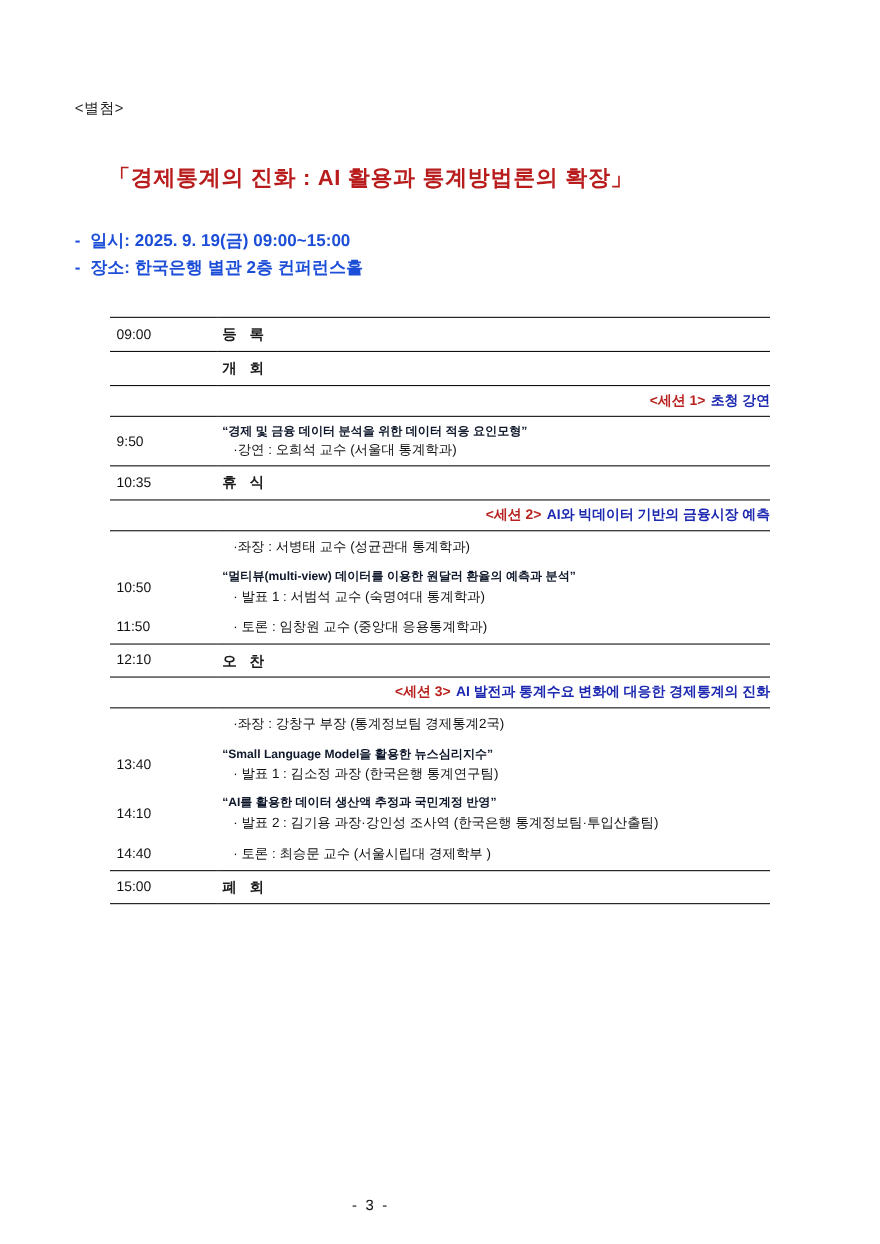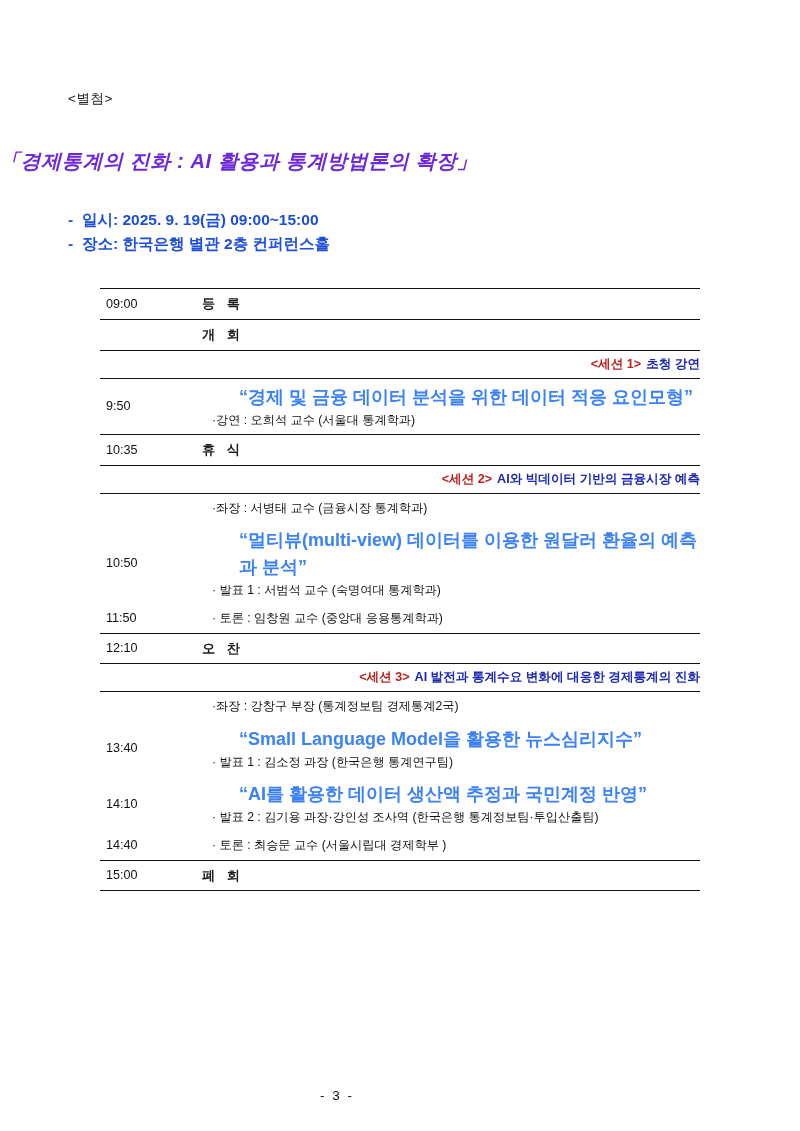--- a/index.html
+++ b/index.html
@@ -28,25 +28,25 @@
     top: 90px;
     font-size: 13.5px;
     letter-spacing: 0.5px;
     color: #222;
   }
   .doc-title {
     position: absolute;
     left: 0;
     right: 0;
     top: 148px;
+    text-align: center;
     font-size: 20px;
     font-weight: bold;
     letter-spacing: 0.6px;
-    color: #6d28d9;
-    font-style: italic;
+    color: #b91c1c;
   }
   .meta {
     position: absolute;
     left: 68px;
     top: 208px;
     font-size: 15.5px;
     font-weight: bold;
     line-height: 1.55;
     color: #1d4ed8;
   }
@@ -103,23 +103,22 @@
     color: #b8231f;
     font-weight: bold;
   }
   .session .name {
     color: #1c28b0;
     font-weight: bold;
     margin-left: 5px;
   }
   .talk-title {
     font-weight: bold;
-    font-size: 18px;
-    color: #3b82f6;
-    margin-left: 37px;
+    font-size: 11px;
+    color: #0f172a;
   }
   .sub {
     font-size: 12.2px;
     color: #111;
     padding-left: 10px;
   }
   .open-line {
     font-size: 12.2px;
     color: #111;
   }
@@ -189,21 +188,21 @@
 
       <tr class="rule-thin">
         <td class="session" colspan="2">
           <span class="tag">&lt;세션 2&gt;</span><span class="name">AI와 빅데이터 기반의 금융시장 예측</span>
         </td>
       </tr>
 
       <tr class="rule-thin">
         <td class="time"></td>
         <td class="body">
-          <div class="sub">·좌장 : 서병태 교수 (금융시장 통계학과)</div>
+          <div class="sub">·좌장 : 서병태 교수 (성균관대 통계학과)</div>
         </td>
       </tr>
 
       <tr>
         <td class="time">10:50</td>
         <td class="body">
           <div class="talk-title">“멀티뷰(multi-view) 데이터를 이용한 원달러 환율의 예측과 분석”</div>
           <div class="sub">· 발표 1 : 서범석 교수 (숙명여대 통계학과)</div>
         </td>
       </tr>

